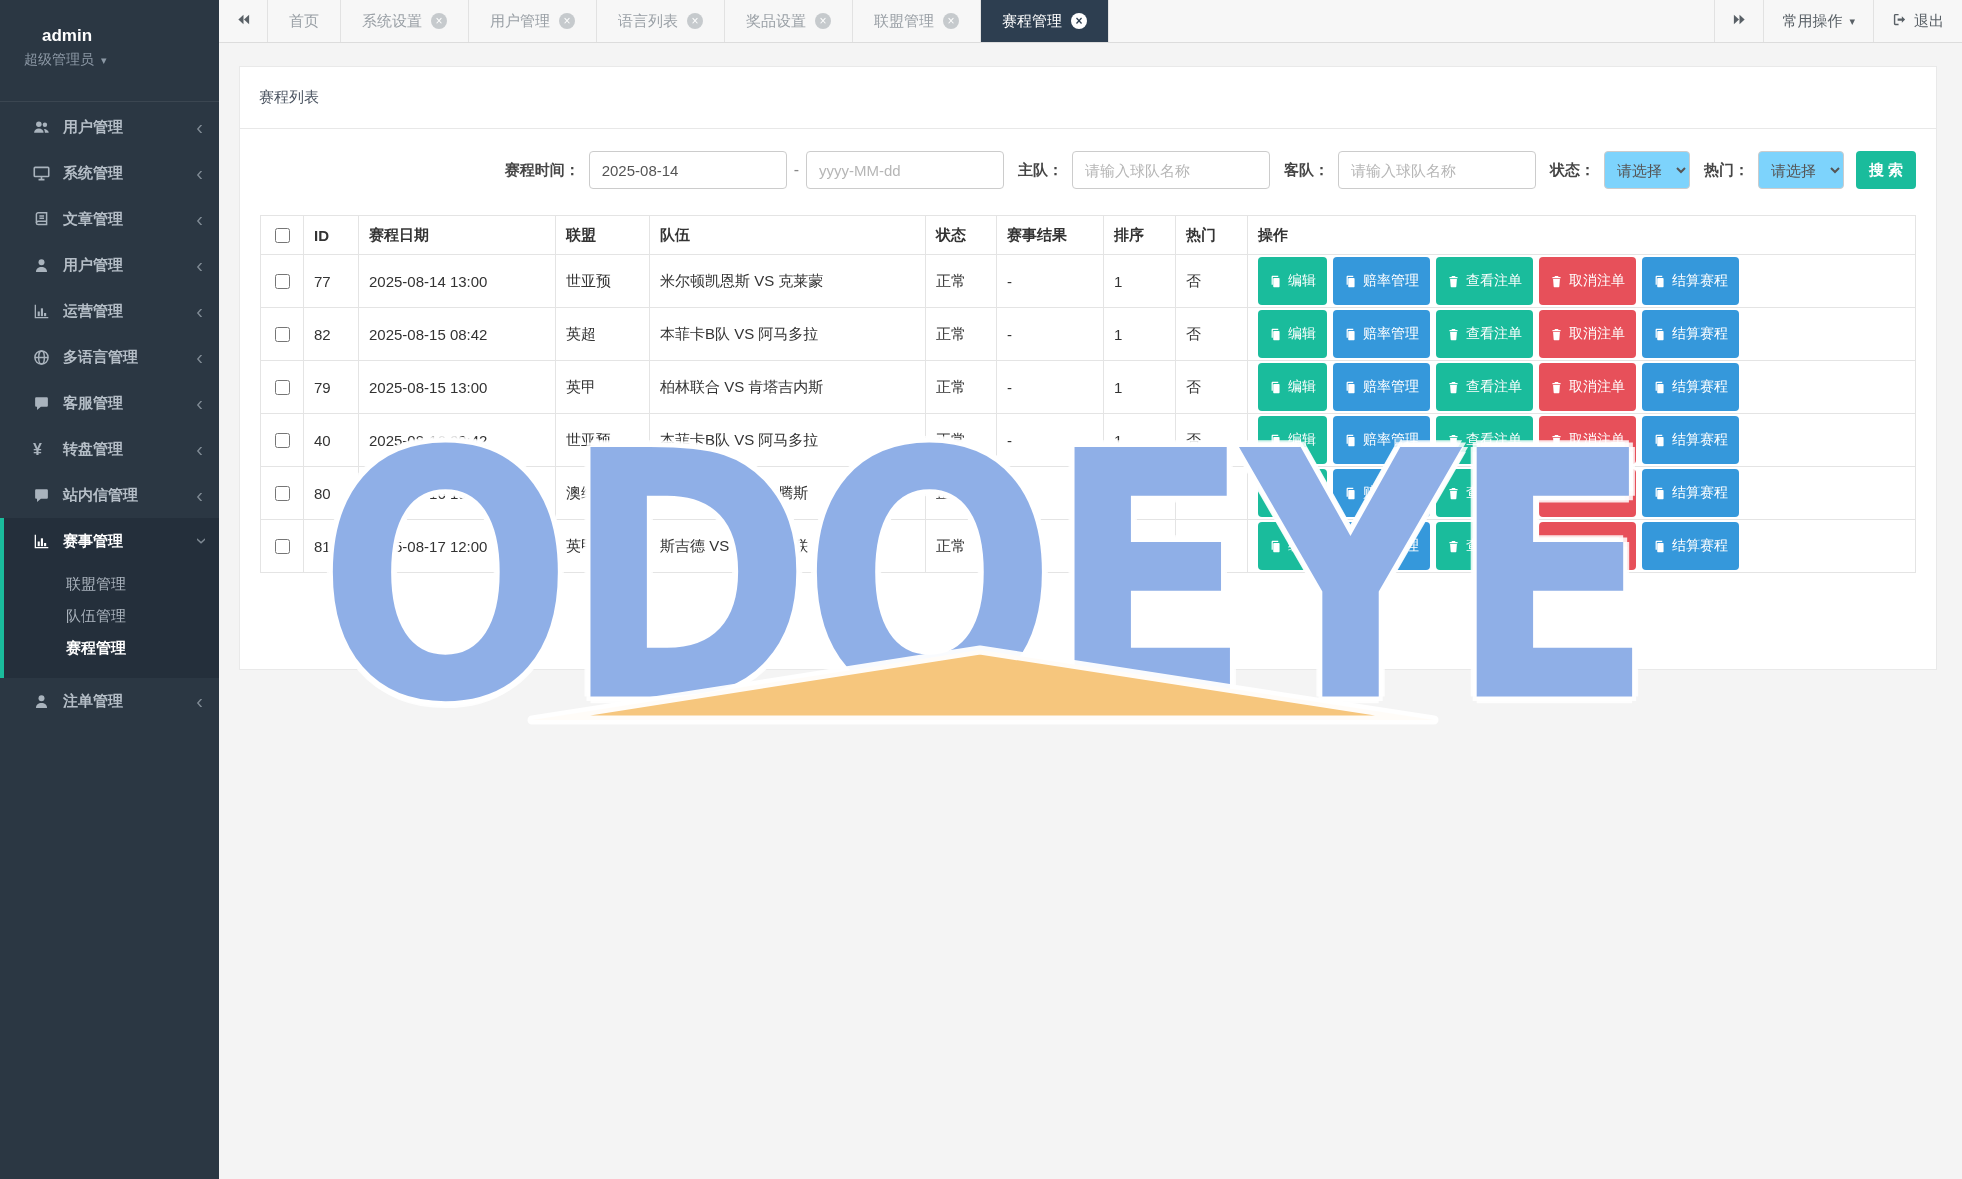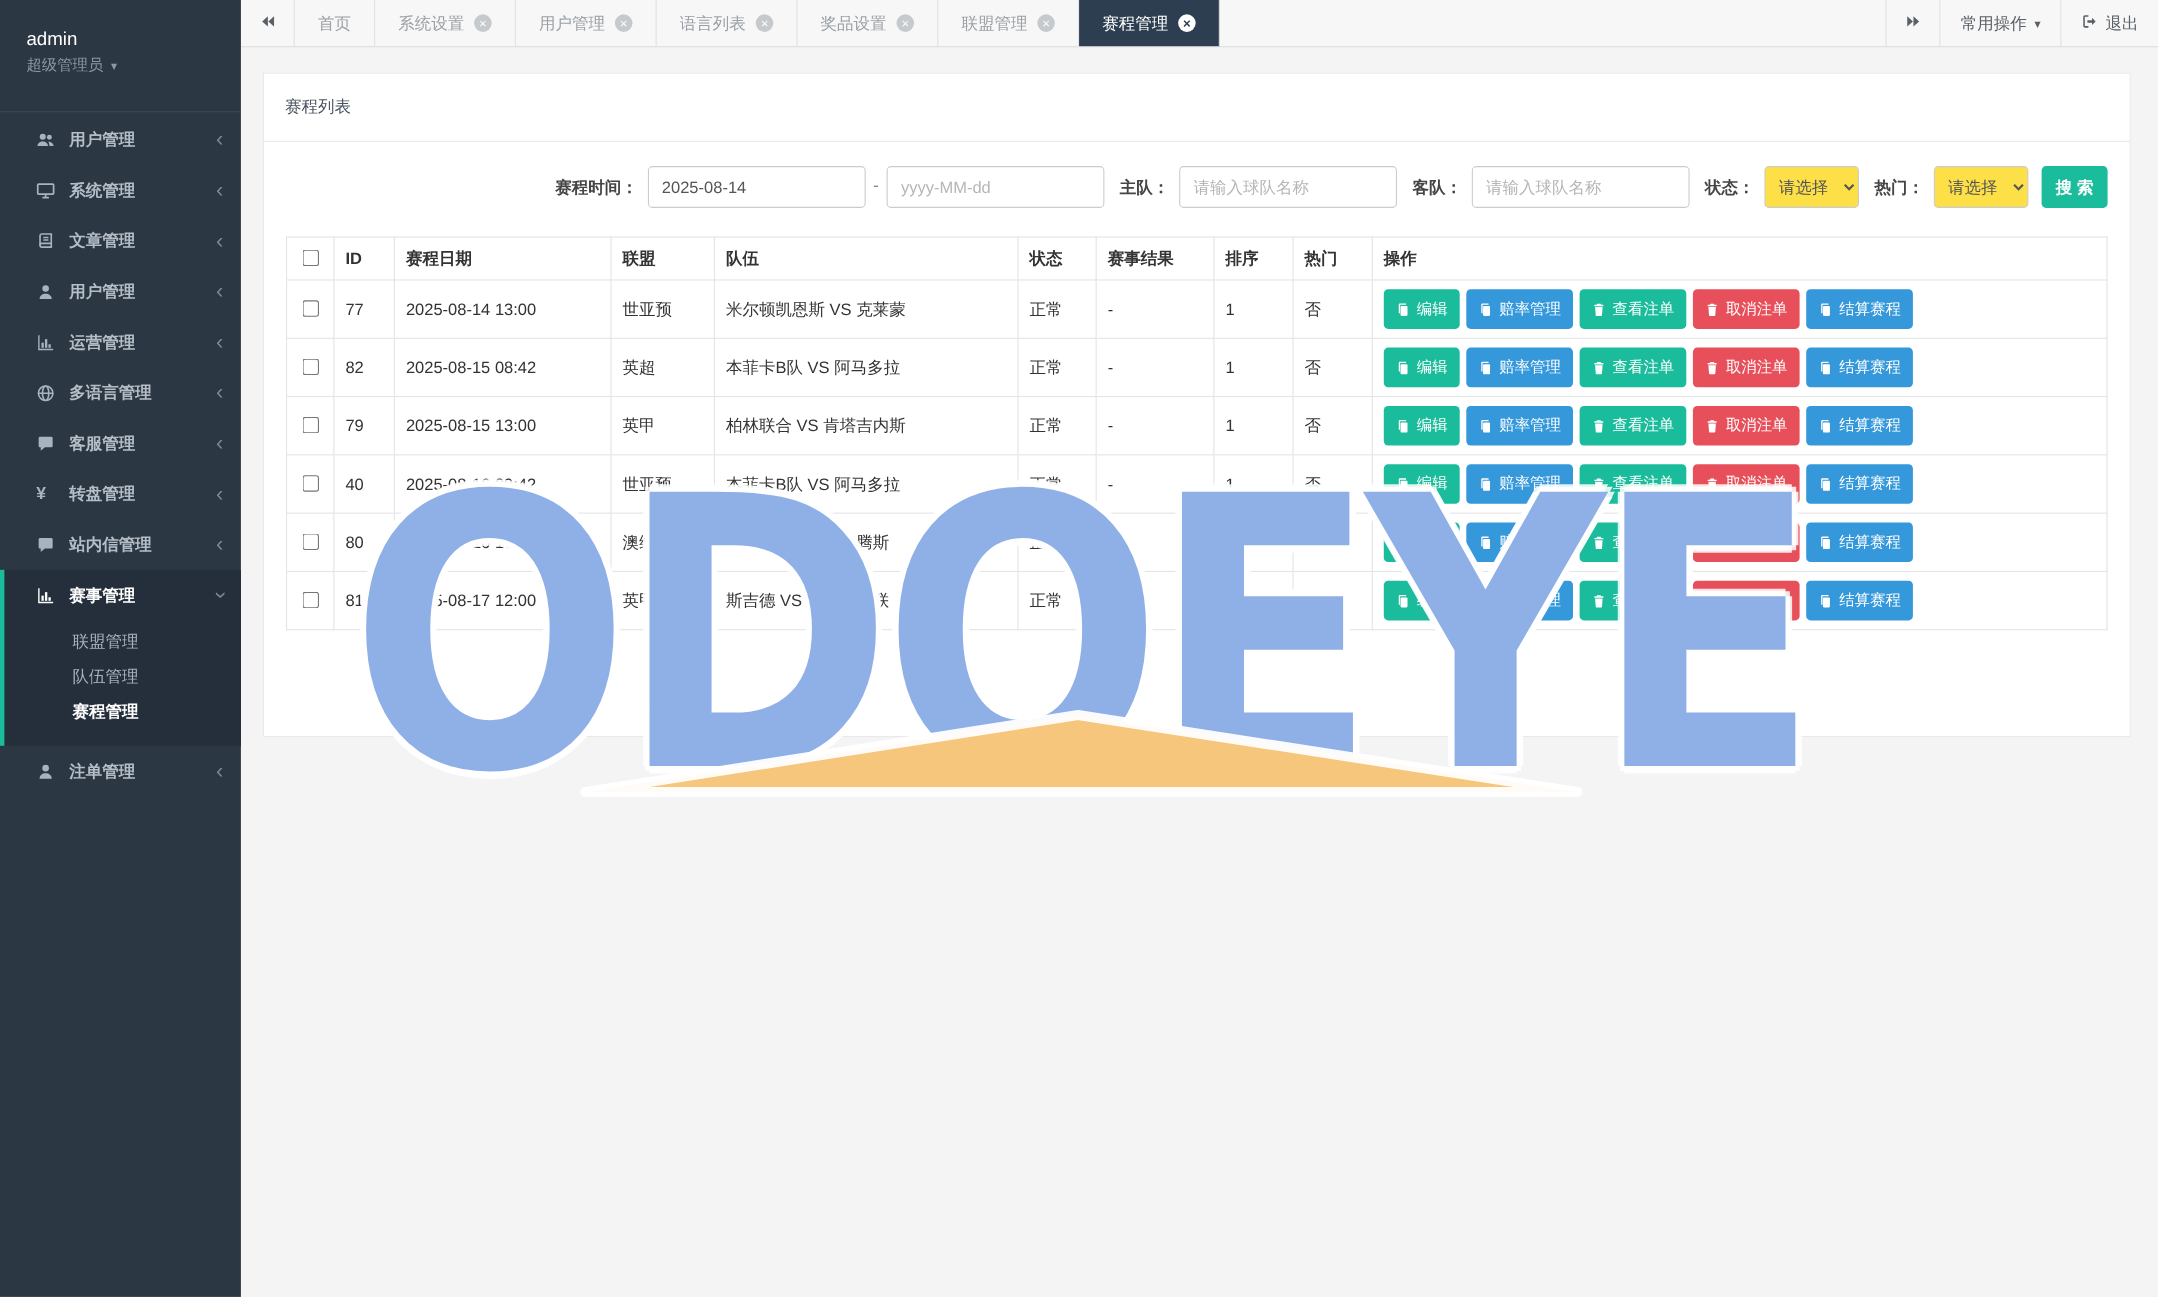--- a/index.html
+++ b/index.html
@@ -2,21 +2,21 @@
 <html><head>
 <meta charset="utf-8">
 <style>
   html,body{margin:0;padding:0;background:#f4f4f4;}
   .app{position:relative;width:1962px;height:1179px;overflow:hidden;background:#f4f4f4;
        font-family:"Liberation Sans","DejaVu Sans",sans-serif;color:#333;}
 
   
   .sidebar{position:absolute;left:0;top:0;width:219px;height:100%;background:#2b3743;z-index:10;}
   .user-block{padding:26px 24px 18px;cursor:pointer;}
-  .user-name{color:#fff;font-weight:normal;font-size:17px;}
+  .user-name{color:#fff;font-weight:bold;font-size:17px;margin-left:18px;}
   .user-role{color:#8c98a5;font-size:14px;margin-top:5px;display:flex;align-items:center;}
   .caret{margin-left:7px;font-size:11px;color:#8c98a5;}
   .menu{margin-top:14px;border-top:1px solid rgba(255,255,255,.08);padding-top:2px;}
   .mi{position:relative;height:46px;display:flex;align-items:center;padding:0 16px 0 33px;
       color:#b5bec7;font-size:15px;font-weight:600;cursor:pointer;}
   .mi-icon{width:17px;height:17px;margin-right:13px;display:inline-flex;color:#a9b3bd;flex:none;}
   .mi-icon svg{width:100%;height:100%;}
   .yen{font-size:16px;font-weight:bold;line-height:17px;}
   .mi-label{white-space:nowrap;}
   .mi-arrow{margin-left:auto;font-size:20px;color:#7f8a94;line-height:1;font-weight:400;}
@@ -55,32 +55,32 @@
   .toolbar{padding:17px 0 0 36px;display:flex;gap:9px;}
   .obtn{height:34px;padding:0 17px;border:1px solid #1abc9c;color:#1abc9c;background:#fff;
         border-radius:4px;font-size:15px;cursor:pointer;font-family:inherit;}
   .filters{display:flex;align-items:center;justify-content:flex-end;margin:22px 20px 0;}
   .flabel{font-weight:bold;color:#454545;font-size:15px;margin:0 9px 0 14px;white-space:nowrap;}
   .finput{height:36px;border:1px solid #ccc;border-radius:4px;padding:0 12px;font-size:15px;
           color:#555;width:172px;font-family:inherit;}
   .finput::placeholder{color:#b6b6b6;}
   .fsep{margin:0 7px;color:#888;}
   .fselect{height:38px;width:86px;border:1px solid #ccc;border-radius:4px;color:#555;font-size:15px;
-           padding:0 4px 0 8px;background:#fde047;font-family:inherit;}
+           padding:0 4px 0 8px;background:#7dd3fc;font-family:inherit;}
   .search-btn{height:38px;width:60px;margin-left:12px;background:#1abc9c;color:#fff;border:none;
               border-radius:4px;font-size:15px;font-weight:bold;cursor:pointer;font-family:inherit;}
 
   
   table.grid{margin:26px 20px 0;width:calc(100% - 40px);border-collapse:collapse;font-size:15px;}
   .grid th,.grid td{border:1px solid #e4e4e4;text-align:left;padding:0 10px;}
   .grid th{height:38px;font-weight:bold;color:#333;}
   .grid td{height:52px;color:#333;}
   .th-check,.td-check{text-align:center;padding:0;}
   .grid input[type=checkbox]{width:15px;height:15px;cursor:pointer;}
-  .abtn{display:inline-flex;align-items:center;gap:6px;height:36px;padding:0 11px;border:none;
+  .abtn{display:inline-flex;align-items:center;gap:6px;height:48px;padding:0 11px;border:none;
         border-radius:4px;color:#fff;font-size:14px;margin-right:6px;cursor:pointer;font-family:inherit;}
   .abtn svg{width:13px;height:13px;flex:none;}
   .success{background:#1abc9c;}
   .info{background:#3598db;}
   .danger{background:#e7505a;}
   .summary{margin:22px 20px 0;color:#6b6b6b;font-size:15px;padding-bottom:24px;}
 
   
   .watermark{position:absolute;inset:0;pointer-events:none;z-index:40;}
   .wm-text{position:absolute;left:981px;top:408px;transform:translateX(-50%) scaleY(1.14);

